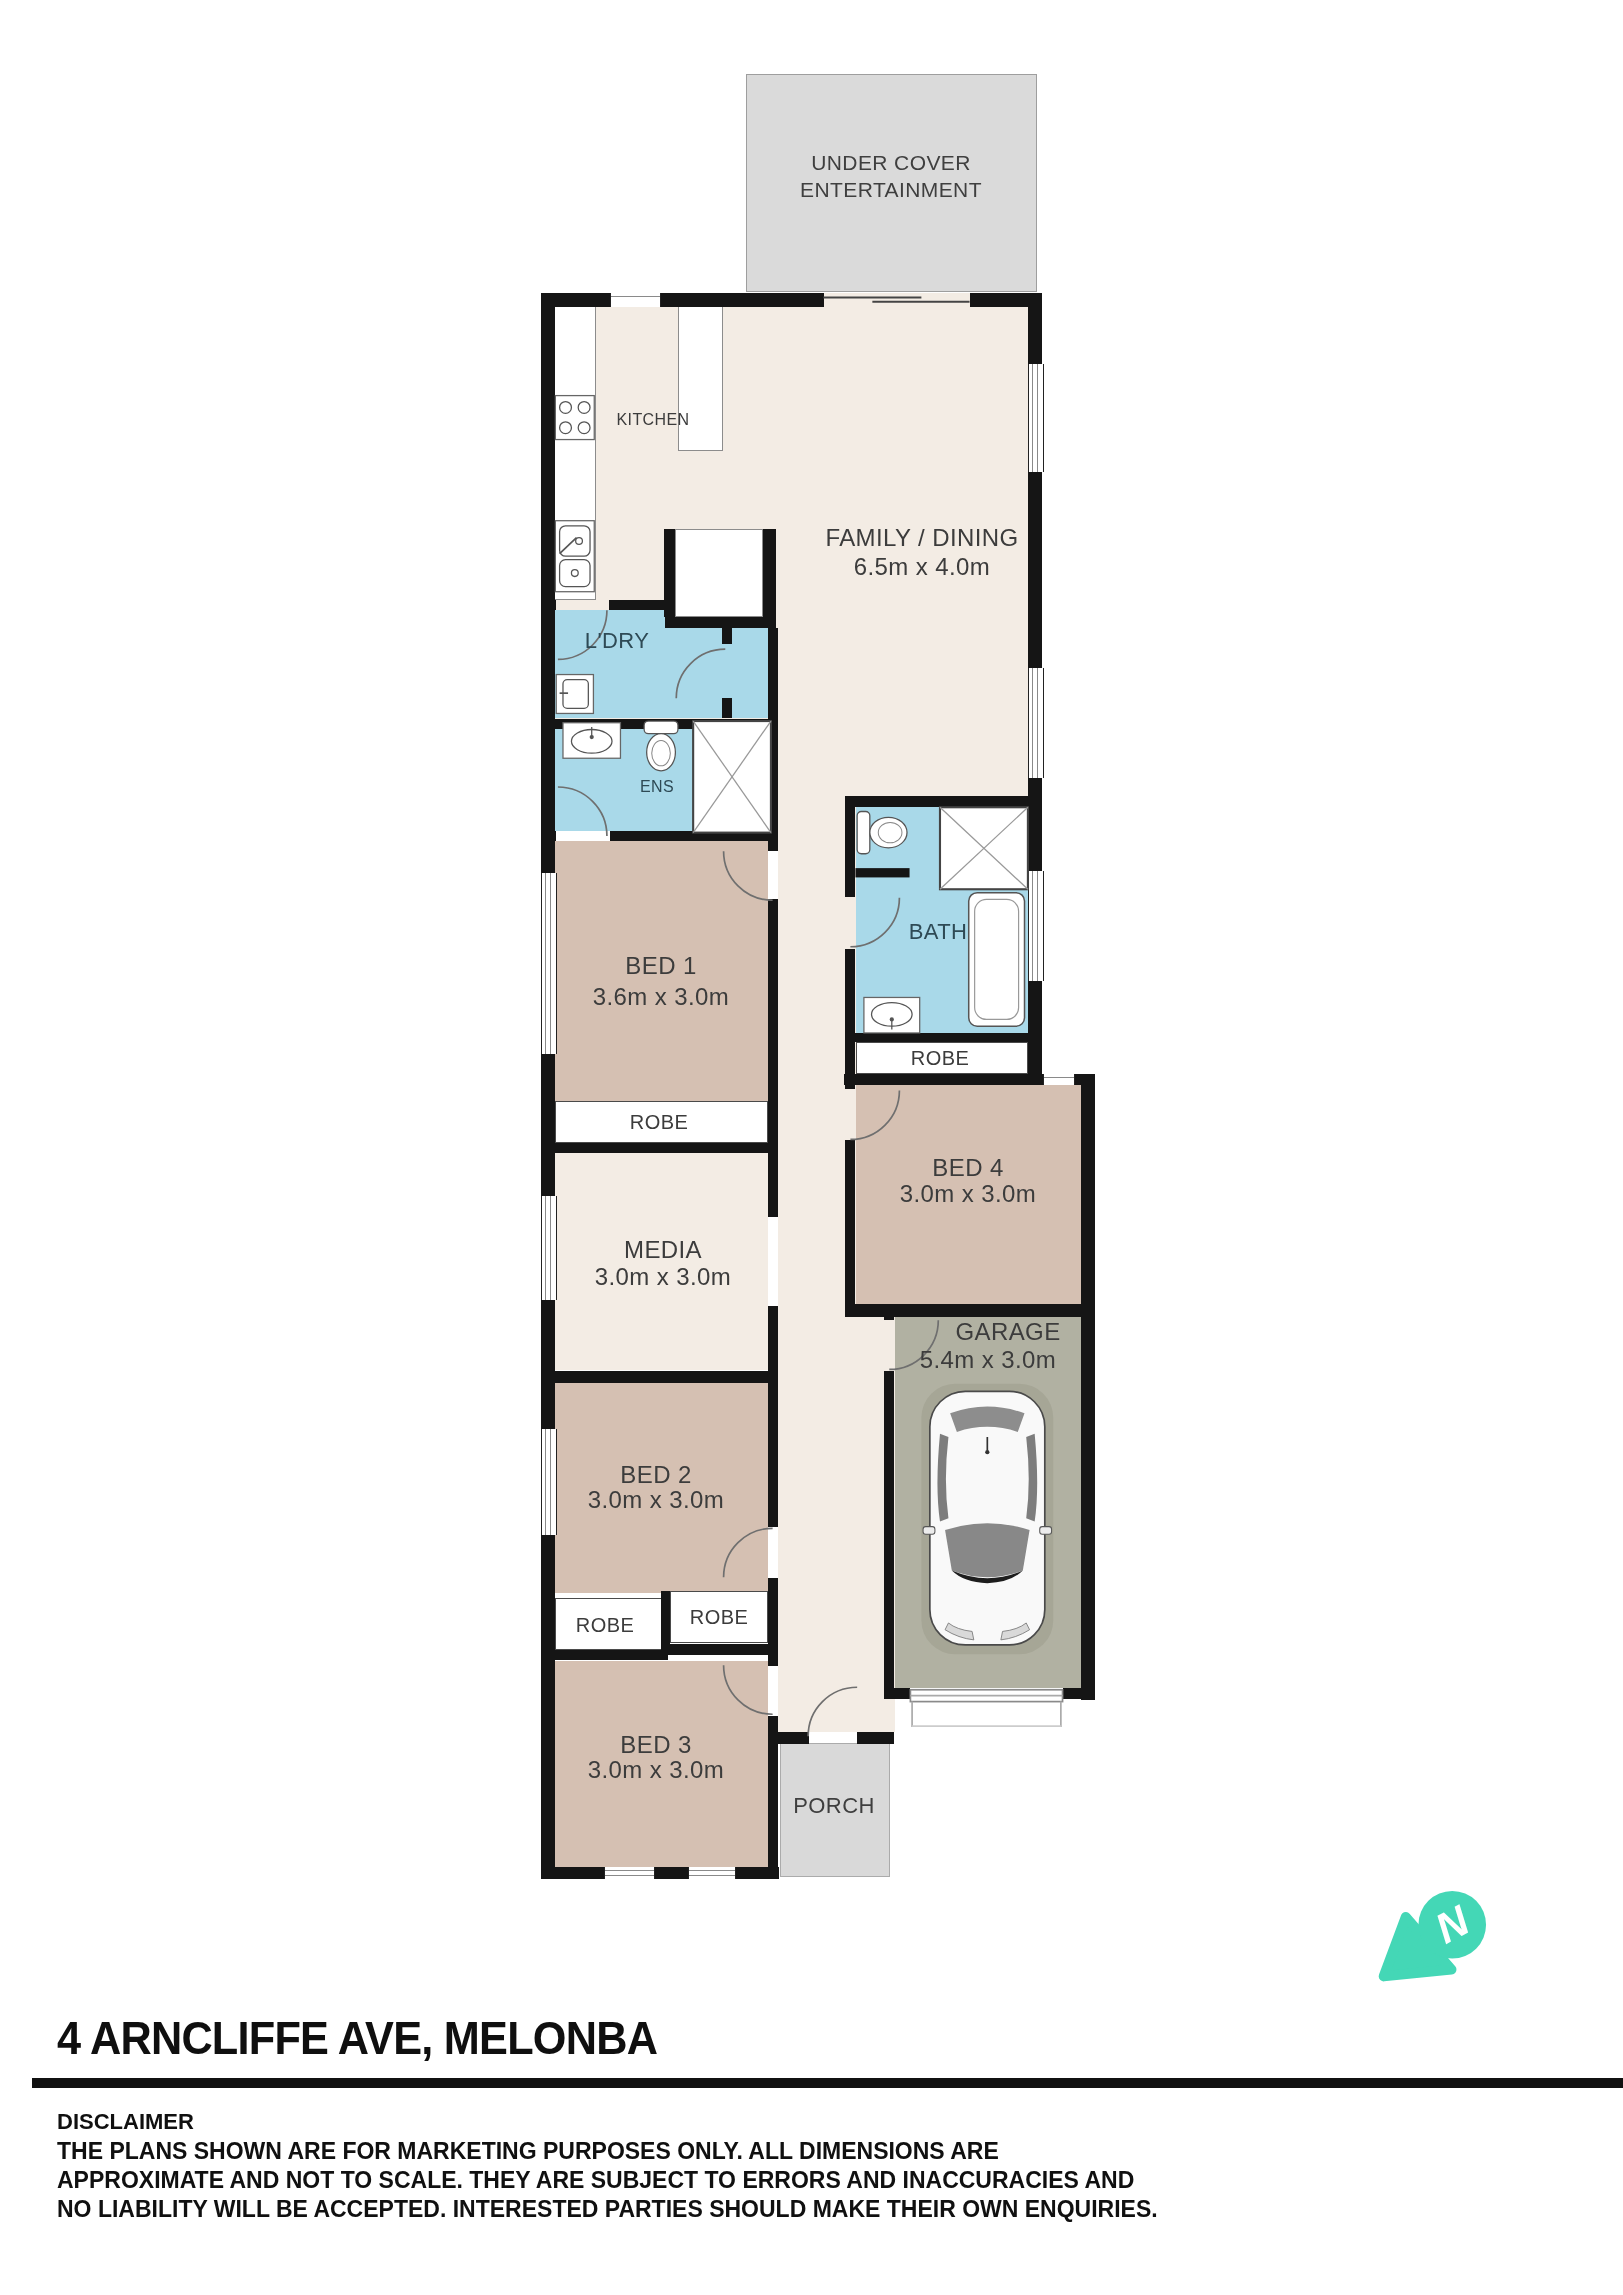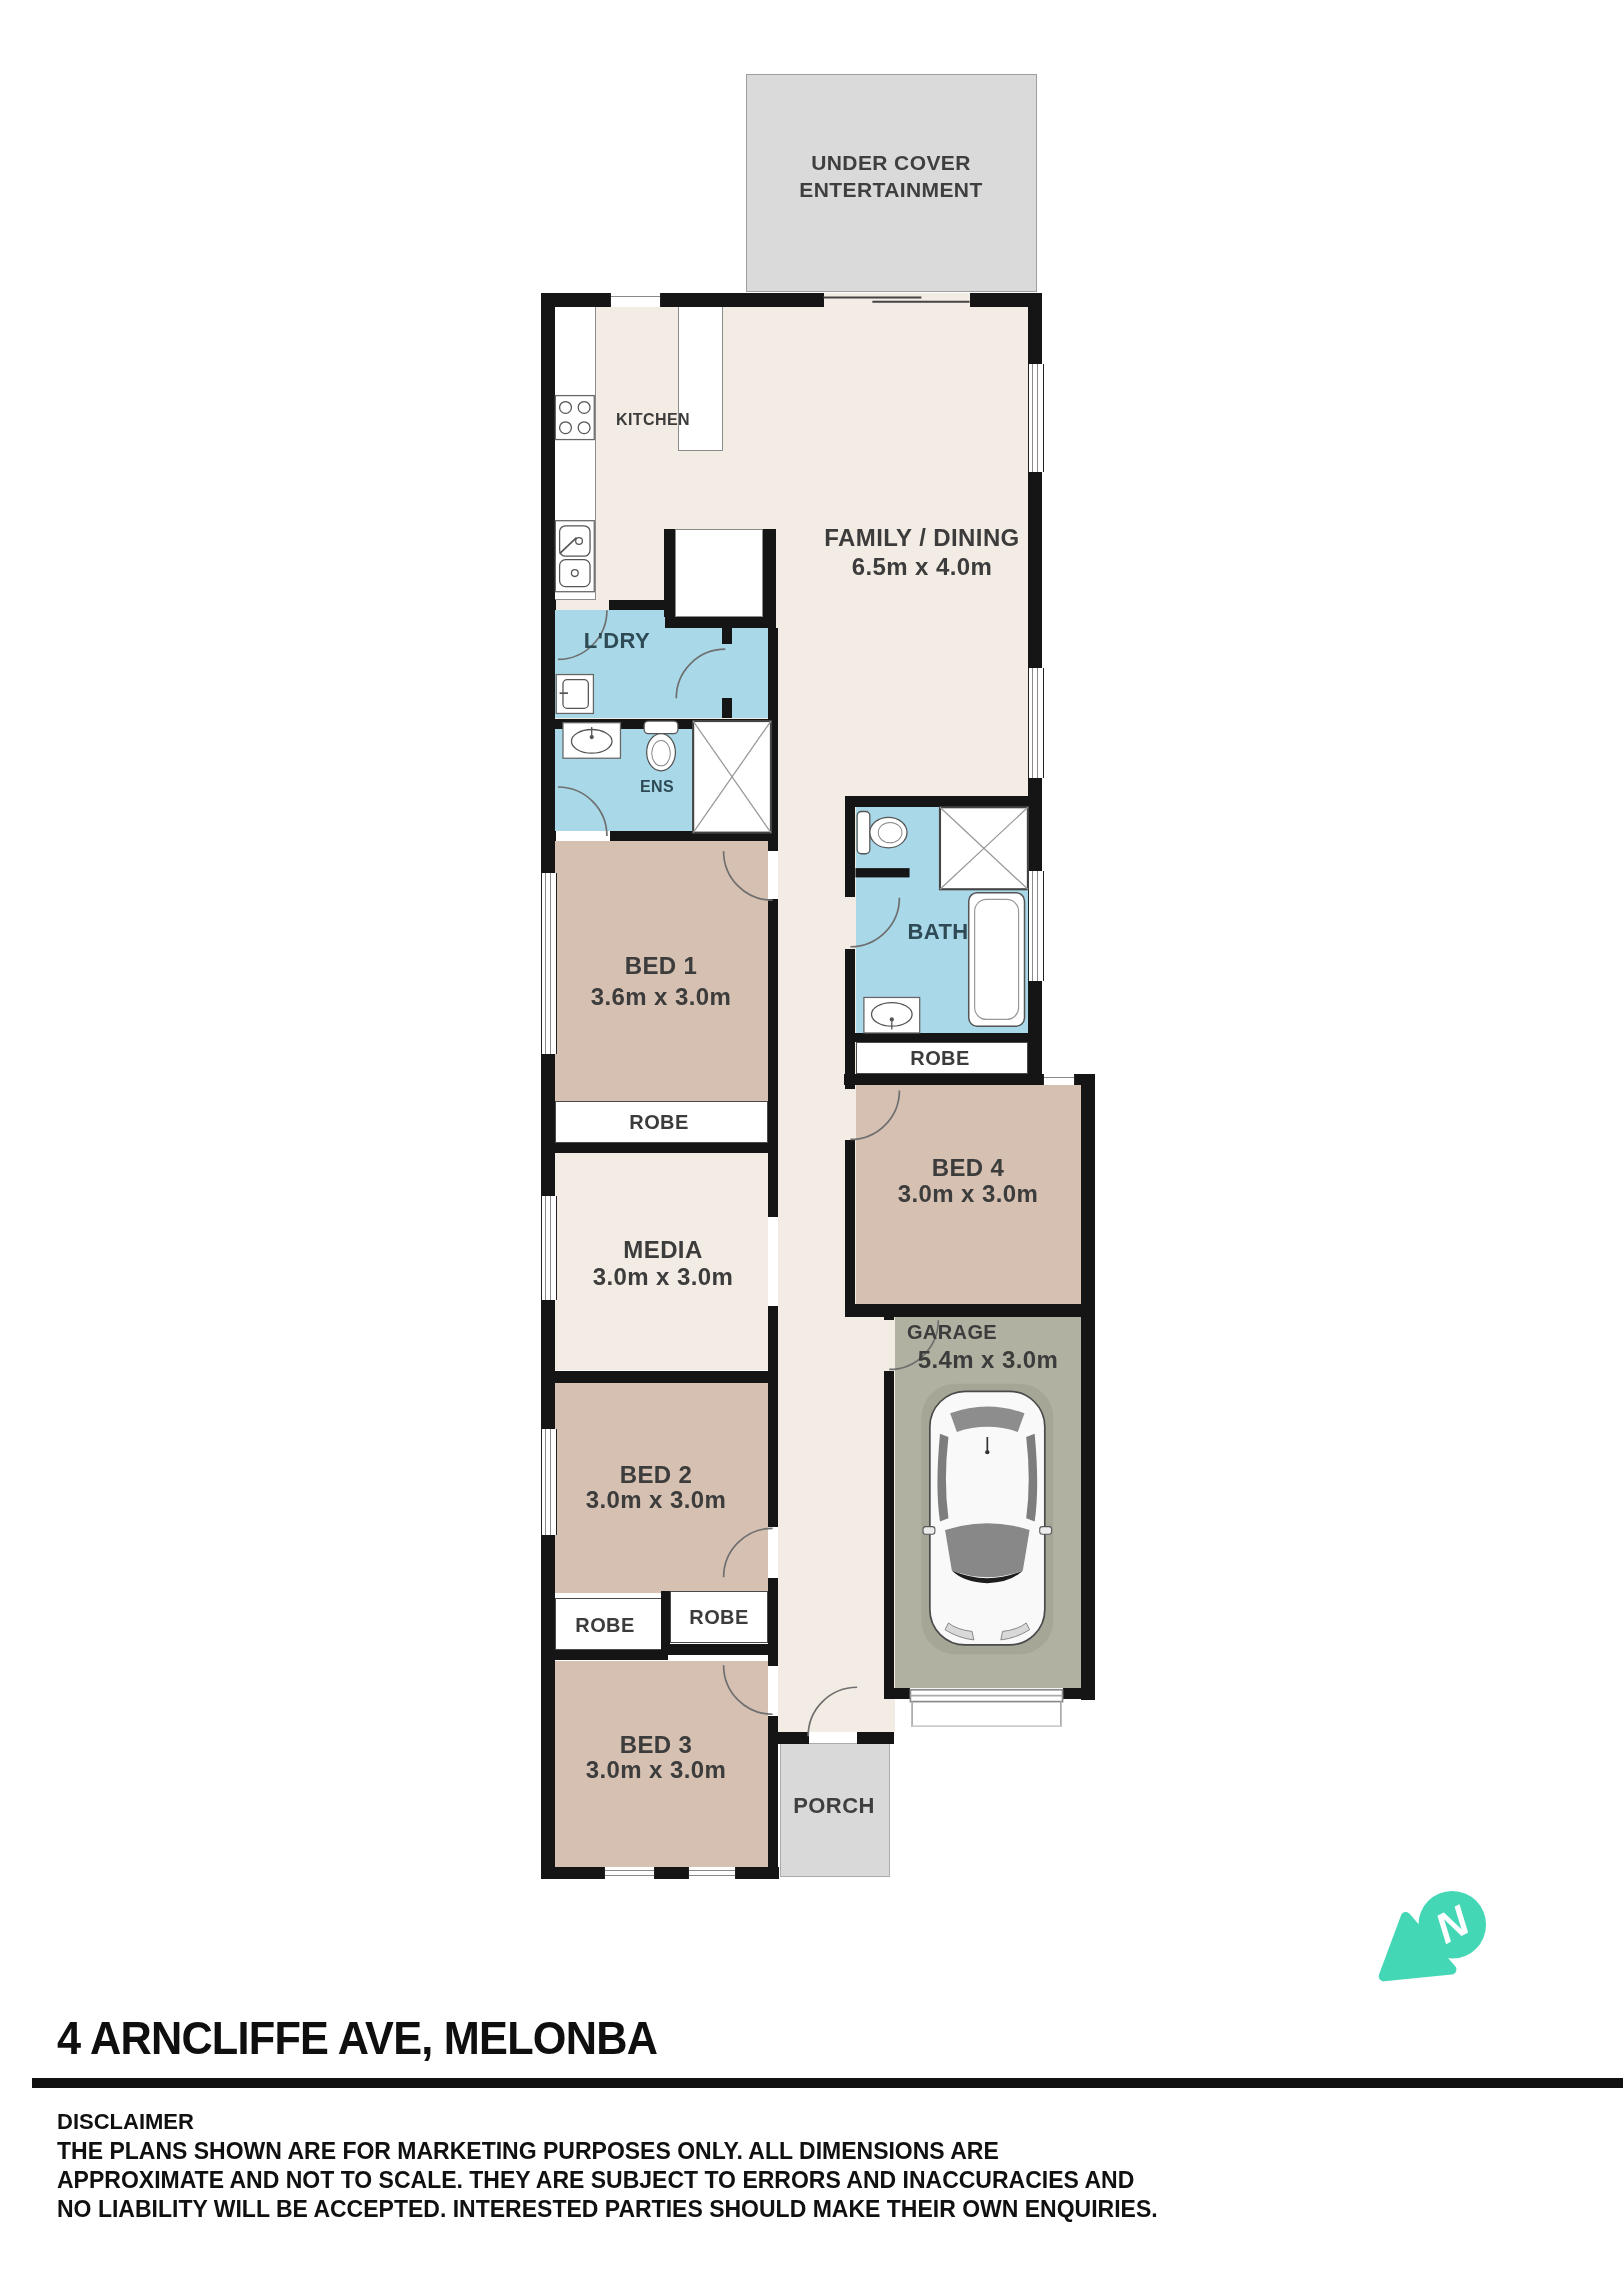--- a/index.html
+++ b/index.html
@@ -1,21 +1,21 @@
 <!DOCTYPE html>
 <html style="font-size:13.5px"><head>
 <meta charset="utf-8">
 <style>
   html,body{margin:0;padding:0;background:#fff;}
   .page{position:relative;width:1623px;height:2295px;background:#ffffff;overflow:hidden;
         font-family:"Liberation Sans",sans-serif;}
   .abs{position:absolute;}
   .wall{position:absolute;background:#151515;}
   .floor{position:absolute;}
-  .label{position:absolute;transform:translate(-50%,-50%);font-weight:700;color:#3c3c3c;
+  .label{position:absolute;transform:translate(-50%,-50%);font-weight:400;color:#3c3c3c;
          white-space:nowrap;text-align:center;letter-spacing:0.4px;}
   .winV{position:absolute;background:linear-gradient(90deg,#fff 0 3.4px,#8a8a8a 3.4px 4.2px,#fff 4.2px 8.5px,#8a8a8a 8.5px 9.3px,#fff 9.3px 13.5px);border-top:1.7px solid #222;border-bottom:1.7px solid #222;}
   .winH{position:absolute;background:linear-gradient(180deg,#fff 0 3.4px,#8a8a8a 3.4px 4.2px,#fff 4.2px 7.6px,#8a8a8a 7.6px 8.5px,#fff 8.5px 12px);border-left:1.7px solid #222;border-right:1.7px solid #222;}
   .robe{position:absolute;background:#fff;border:1.7px solid #4a4a4a;box-sizing:border-box;}
   .benchbox{position:absolute;background:#fff;border:1.7px solid #8c8c8c;box-sizing:border-box;}
   svg{position:absolute;left:0;top:0;}
   .title{position:absolute;font-weight:700;color:#0f0f0f;transform-origin:left center;}
   .disc{position:absolute;font-weight:700;color:#101010;}
   .logo-box{position:absolute;background:#0c0c0c;}
   .logo-your{position:absolute;color:#e3e3e3;font-weight:400;}
@@ -267,21 +267,21 @@
 
   <div class="label" style="left:938px;top:932px;font-size:22px;color:#2e4a55;">BATH</div>
   <div class="label" style="left:940px;top:1058px;font-size:20px;">ROBE</div>
 
   <div class="label" style="left:968px;top:1168px;font-size:24px;">BED 4</div>
   <div class="label" style="left:968px;top:1194px;font-size:24px;">3.0m x 3.0m</div>
 
   <div class="label" style="left:663px;top:1250px;font-size:24px;">MEDIA</div>
   <div class="label" style="left:663px;top:1277px;font-size:24px;">3.0m x 3.0m</div>
 
-  <div class="label" style="left:952px;top:1332px;font-size:20px;">GARAGE</div>
+  <div class="label" style="left:1008px;top:1332px;font-size:24px;">GARAGE</div>
   <div class="label" style="left:988px;top:1360px;font-size:24px;">5.4m x 3.0m</div>
 
   <div class="label" style="left:656px;top:1475px;font-size:24px;">BED 2</div>
   <div class="label" style="left:656px;top:1500px;font-size:24px;">3.0m x 3.0m</div>
 
   <div class="label" style="left:605px;top:1625px;font-size:20px;">ROBE</div>
   <div class="label" style="left:719px;top:1617px;font-size:20px;">ROBE</div>
 
   <div class="label" style="left:656px;top:1745px;font-size:24px;">BED 3</div>
   <div class="label" style="left:656px;top:1770px;font-size:24px;">3.0m x 3.0m</div>

